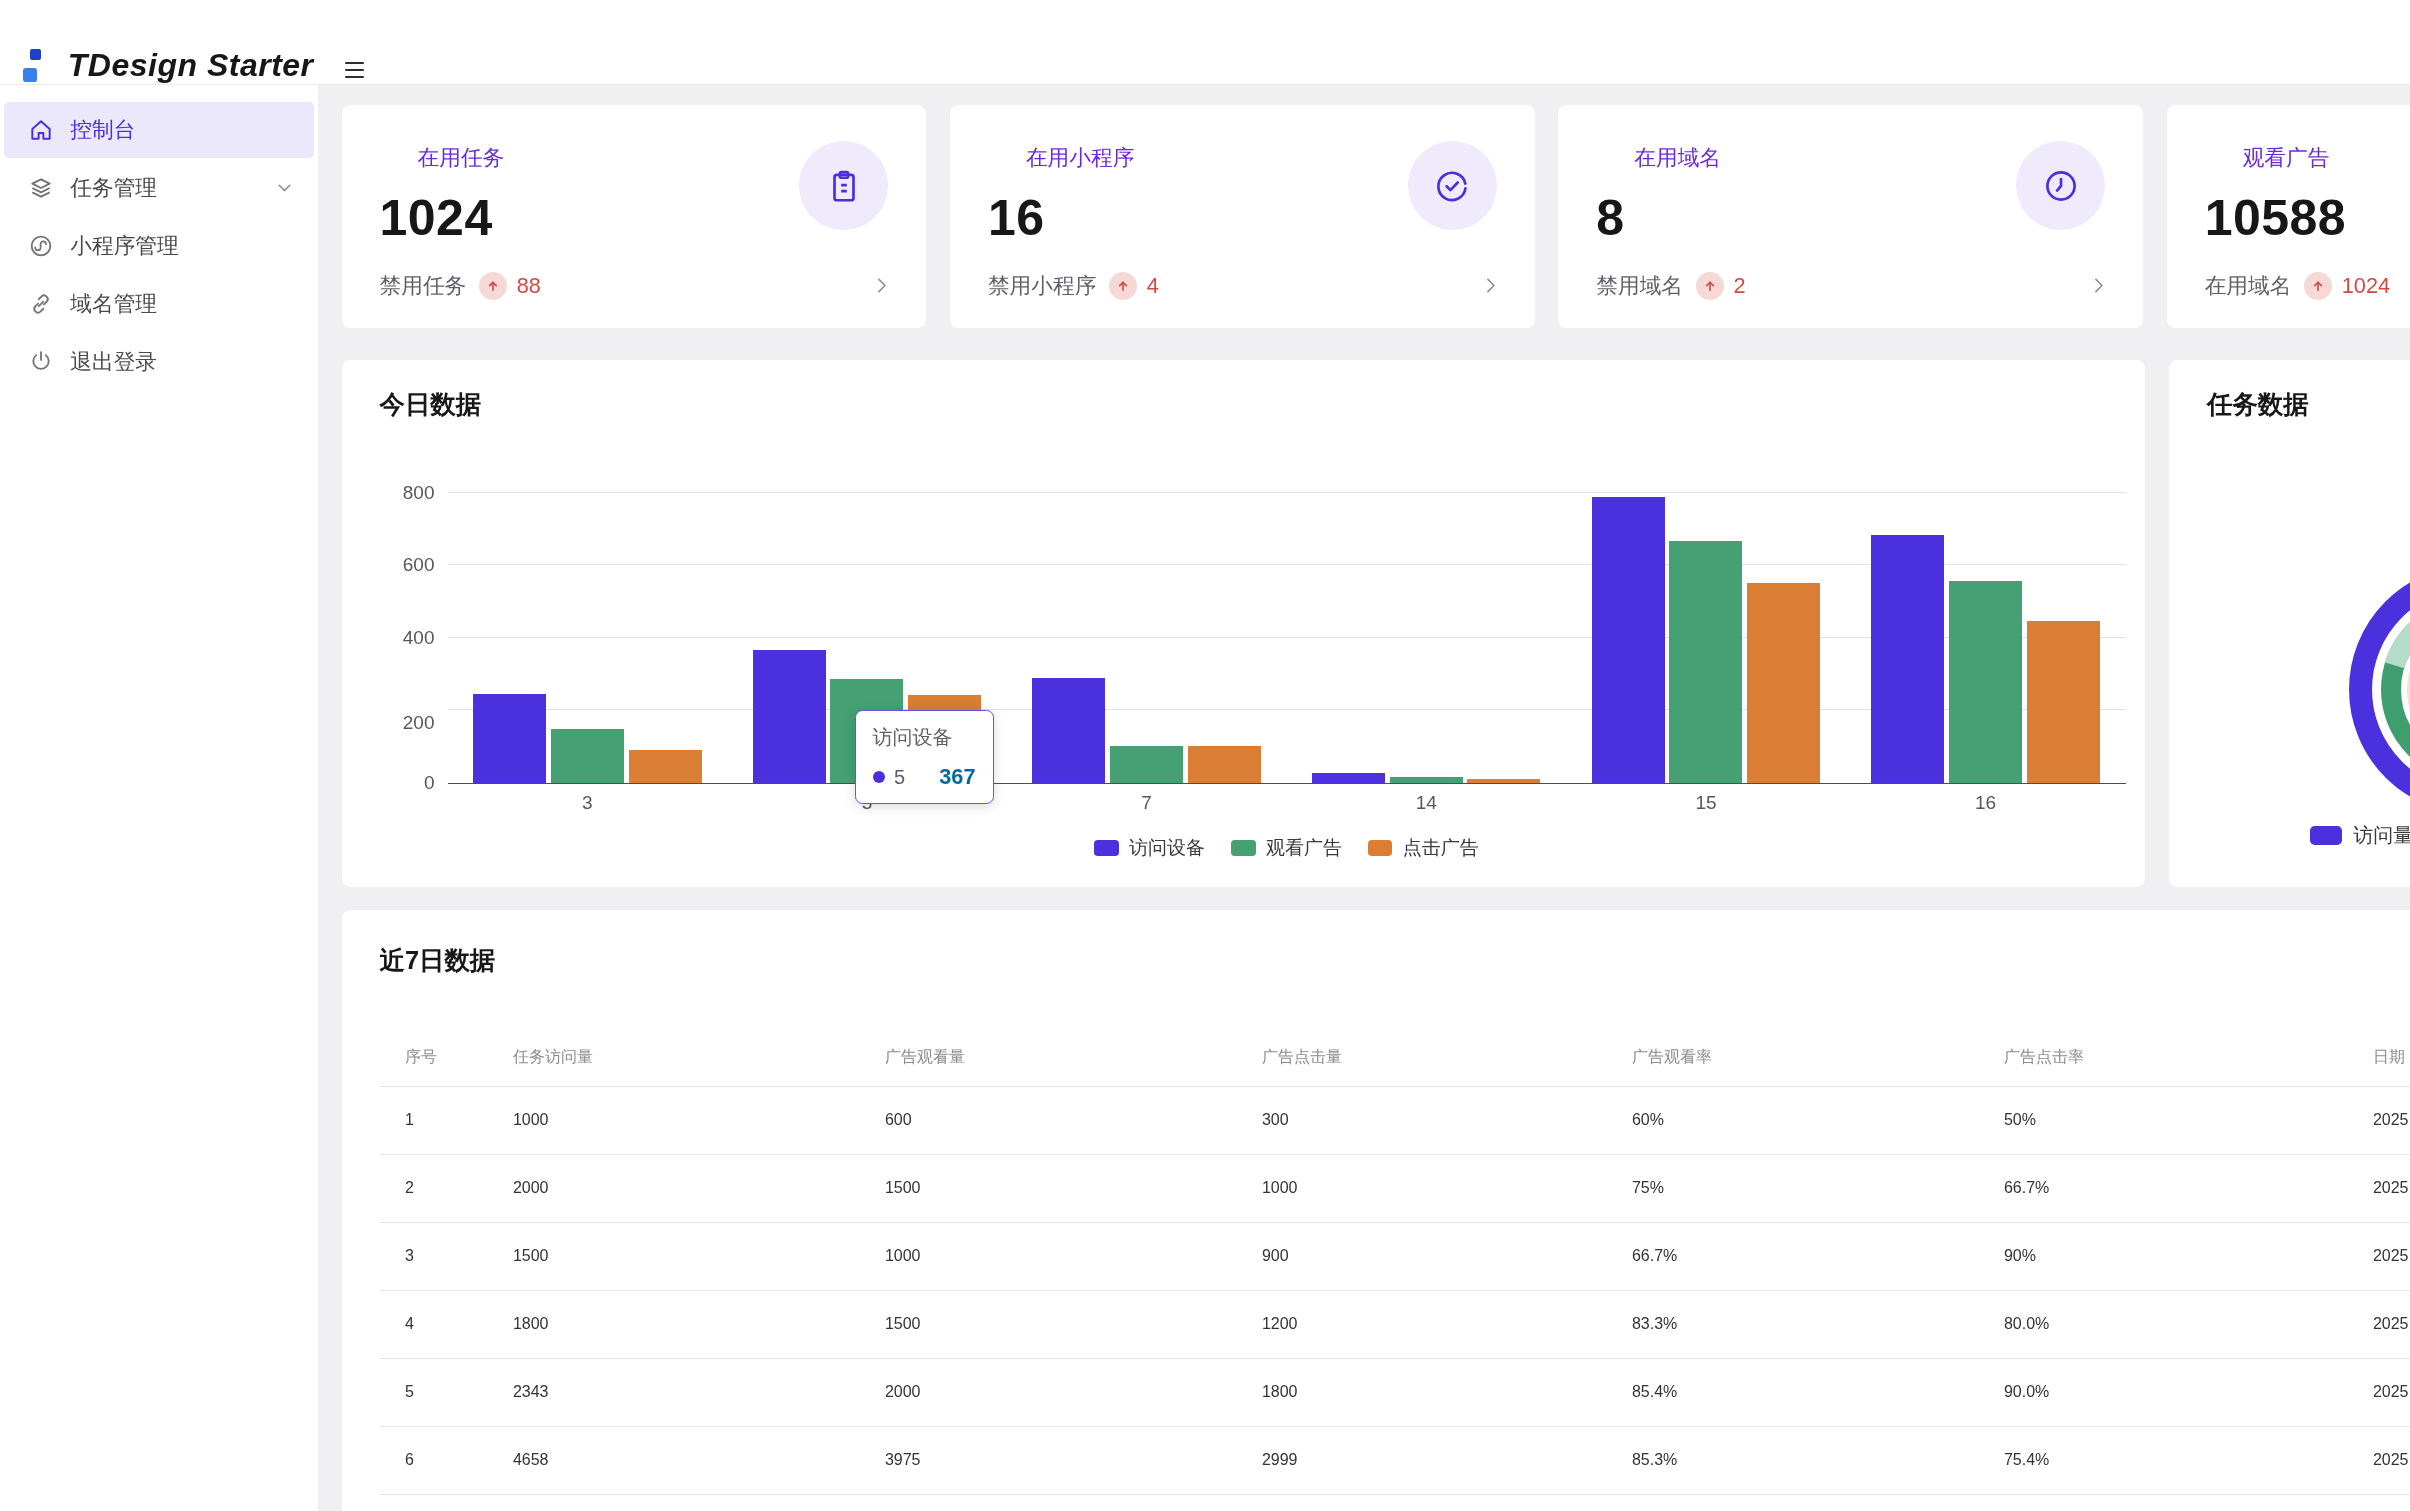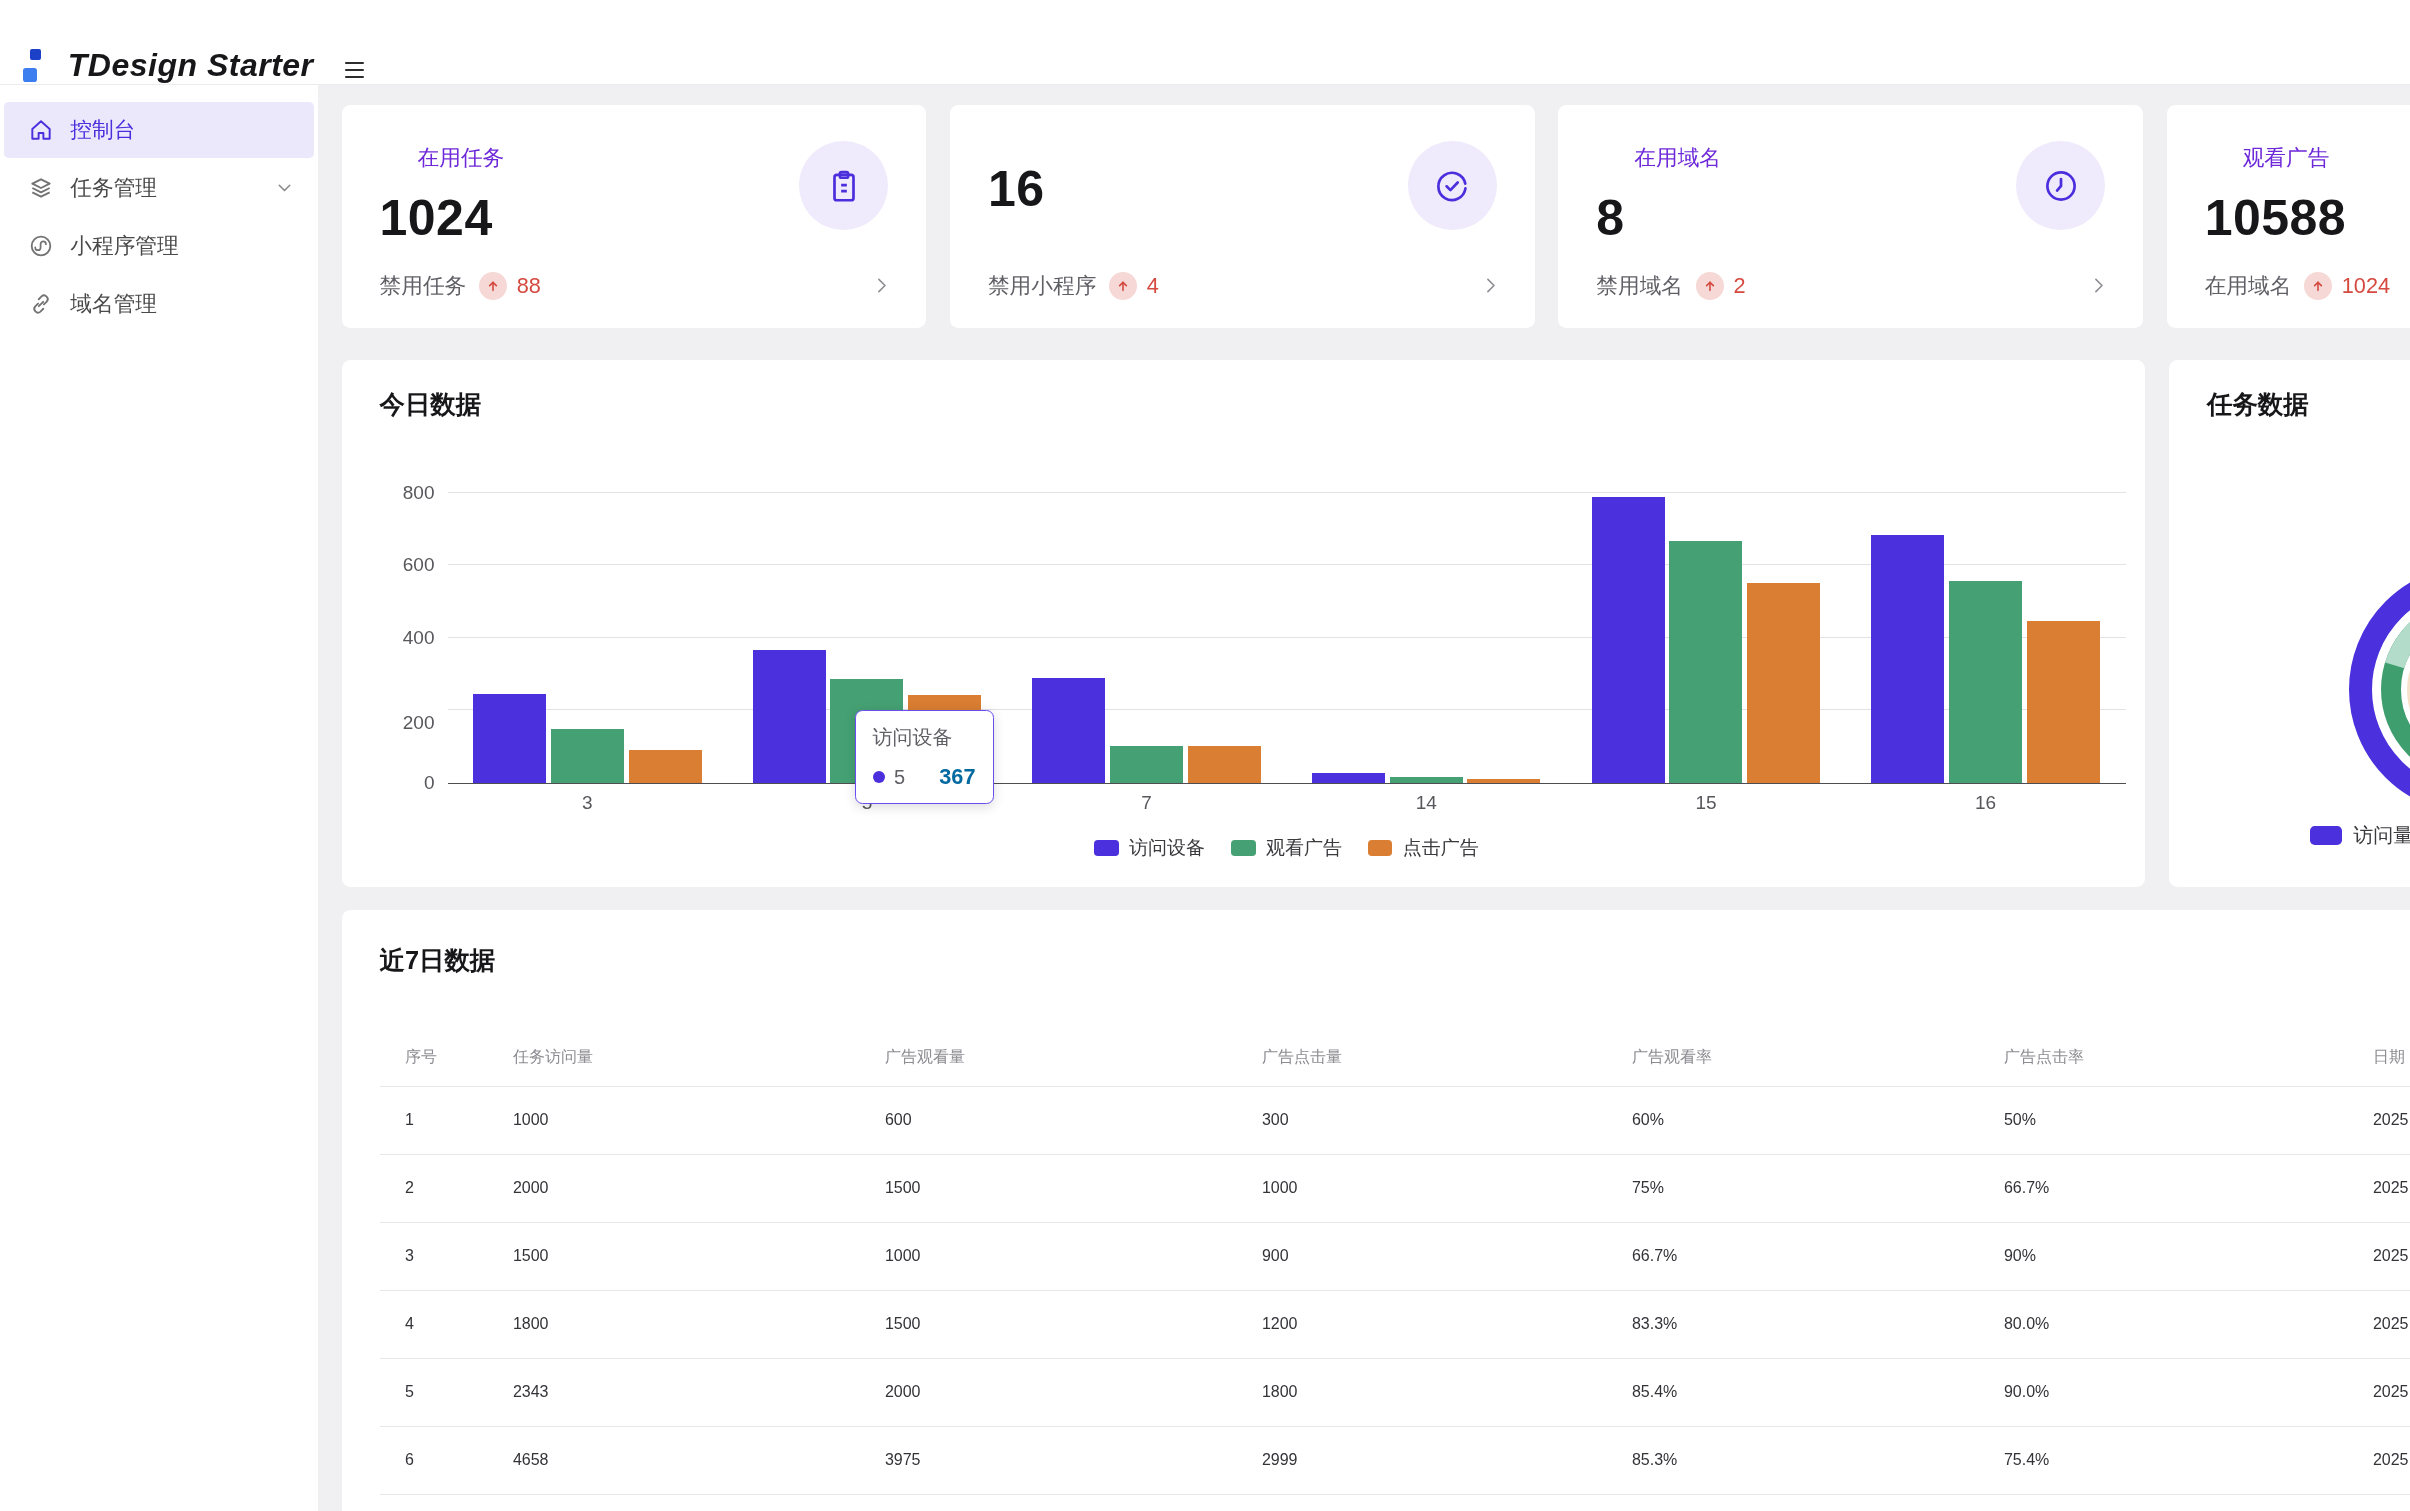--- a/index.html
+++ b/index.html
@@ -156,20 +156,29 @@
       <div class="side-item">
         <div class="s-icon">
           <svg viewBox="0 0 24 24" fill="none" stroke="currentColor" stroke-width="1.7" stroke-linecap="round">
             <path d="M10 14 L14 10"></path>
             <path d="M9.3 11.6 L6.7 14.2 a3.4 3.4 0 0 0 4.8 4.8 L14.1 16.4"></path>
             <path d="M14.7 12.4 L17.3 9.8 a3.4 3.4 0 0 0 -4.8 -4.8 L9.9 7.6"></path>
           </svg>
         </div>
         <div>域名管理</div>
       </div>
+      <div class="side-item">
+        <div class="s-icon">
+          <svg viewBox="0 0 24 24" fill="none" stroke="currentColor" stroke-width="1.7" stroke-linecap="round">
+            <path d="M12 3.8 V11"></path>
+            <path d="M7.6 6.6 a7.1 7.1 0 1 0 8.8 0"></path>
+          </svg>
+        </div>
+        <div>退出登录</div>
+      </div>
     </div>
 
   <div class="main">
 
     <div class="stat-row" id="stat-row">
         <div class="card stat-card">
           <div class="stat-label">在用任务</div>
           <div class="stat-value">1024</div>
           <div class="stat-icon-circle">
             <svg viewBox="0 0 24 24" fill="none" stroke="currentColor" stroke-width="1.7" stroke-linejoin="round">
@@ -186,20 +195,21 @@
                 <path d="M7 11.5 L12 6.5 L17 11.5"></path>
               </svg>
             </div>
             <div class="stat-footer-value">88</div>
             <div class="stat-chevron"><svg viewBox="0 0 24 24" fill="none" stroke="currentColor" stroke-width="1.8" stroke-linecap="round" stroke-linejoin="round">
                 <path d="M9 5 L16 12 L9 19"></path>
               </svg></div>
           </div>
         </div>
         <div class="card stat-card">
+          <div class="stat-label">在用小程序</div>
           <div class="stat-value">16</div>
           <div class="stat-icon-circle">
             <svg viewBox="0 0 24 24" fill="none" stroke="currentColor" stroke-width="1.7" stroke-linecap="round" stroke-linejoin="round">
               <path d="M20.4 10.5 a8.6 8.6 0 1 0 0.1 3"></path>
               <path d="M8.6 12.2 L11 14.6 L15.6 9.8"></path>
             </svg>
           </div>
           <div class="stat-footer">
             <div class="stat-footer-label">禁用小程序</div>
             <div class="trend-badge">

